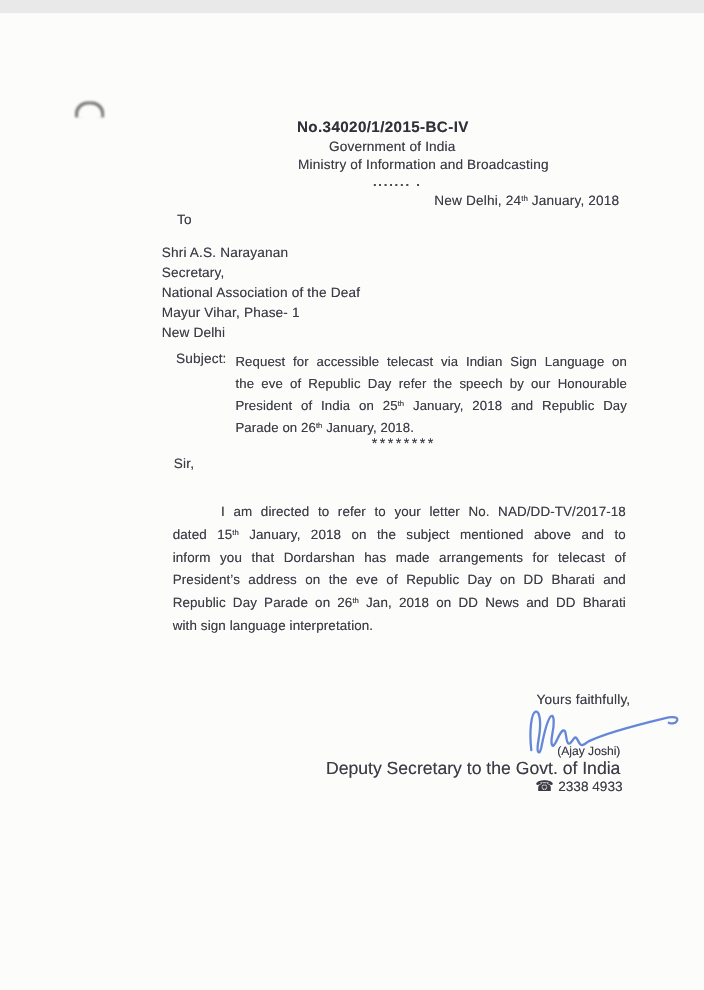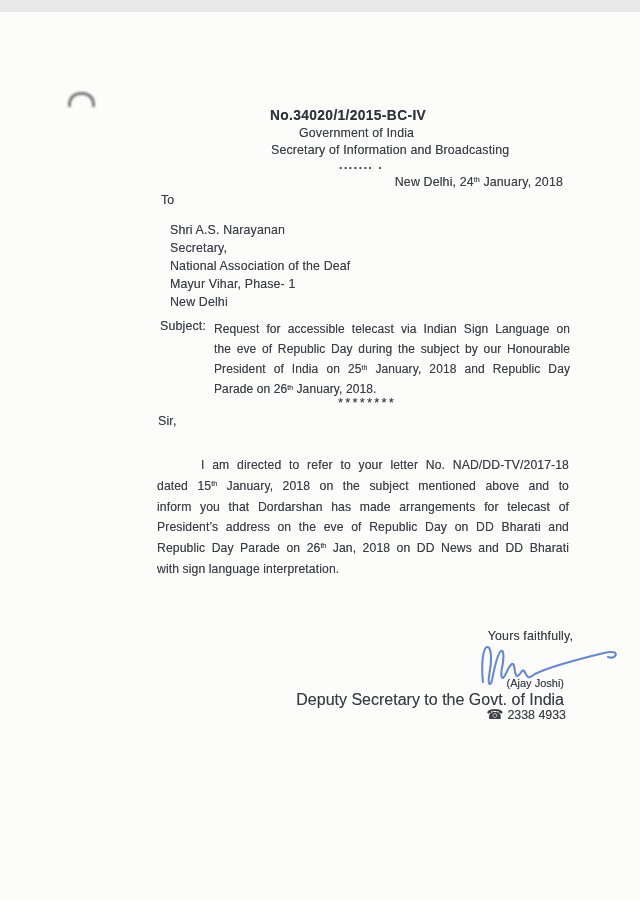--- a/index.html
+++ b/index.html
@@ -32,21 +32,21 @@
     left: 270px; top: 96px;
     font-size: 13.8px; font-weight: bold;
     letter-spacing: 0.35px; color: #30313b;
   }
   .org      { left: 299px; top: 114px; }
   .ministry { left: 271px; top: 131px; }
   .dots     { left: 339px; top: 146px; font-size: 12px; letter-spacing: 1.6px; font-weight: bold; color: #474853; }
   .dateline { right: 77px; top: 163px; text-align: right; }
   .tolabel  { left: 161px; top: 181px; }
 
-  .address  { left: 170px; top: 209px; }
+  .address  { left: 147px; top: 209px; }
   .address .line { height: 18px; line-height: 18px; white-space: nowrap; }
 
   .subject-label { left: 160px; top: 307px; text-align: right; }
   .subject-lines { left: 214px; top: 307px; width: 356px; white-space: normal; }
   .subject-lines .line { height: 20px; line-height: 20px; }
 
   .justify .line { text-align: justify; text-align-last: justify; }
   .justify .line:last-child { text-align-last: left; }
 
   .stars { left: 338px; top: 383px; font-size: 13px; letter-spacing: 2.2px; }
@@ -76,37 +76,37 @@
 </style>
 </head>
 <body>
 
 <div class="page">
 
   <div class="punch"></div>
 
   <div class="abs refno">No.34020/1/2015-BC-IV</div>
   <div class="abs fs org">Government of India</div>
-  <div class="abs fs ministry">Secretary of Information and Broadcasting</div>
+  <div class="abs fs ministry">Ministry of Information and Broadcasting</div>
   <div class="abs dots">....... .</div>
   <div class="abs fs dateline">New Delhi, 24<sup>th</sup> January, 2018</div>
   <div class="abs fs tolabel">To</div>
 
   <div class="abs fs address">
       <div class="line">Shri A.S. Narayanan</div>
       <div class="line">Secretary,</div>
       <div class="line">National Association of the Deaf</div>
       <div class="line">Mayur Vihar, Phase- 1</div>
       <div class="line">New Delhi</div>
     </div>
 
   <div class="abs fs subject-label">Subject:</div>
   <div class="abs subject-lines justify" style="font-size:12px; letter-spacing:0.1px;">
       <div class="line">Request for accessible telecast via Indian Sign Language on</div>
-      <div class="line">the eve of Republic Day during the subject by our Honourable</div>
+      <div class="line">the eve of Republic Day refer the speech by our Honourable</div>
       <div class="line">President of India on 25<sup>th</sup> January, 2018 and Republic Day</div>
       <div class="line">Parade on 26<sup>th</sup> January, 2018.</div>
     </div>
 
   <div class="abs stars">********</div>
   <div class="abs fs salutation">Sir,</div>
 
   <div class="abs body-lines justify">
       <div class="line">I am directed to refer to your letter No. NAD/DD-TV/2017-18</div>
       <div class="line">dated 15<sup>th</sup> January, 2018 on the subject mentioned above and to</div>

